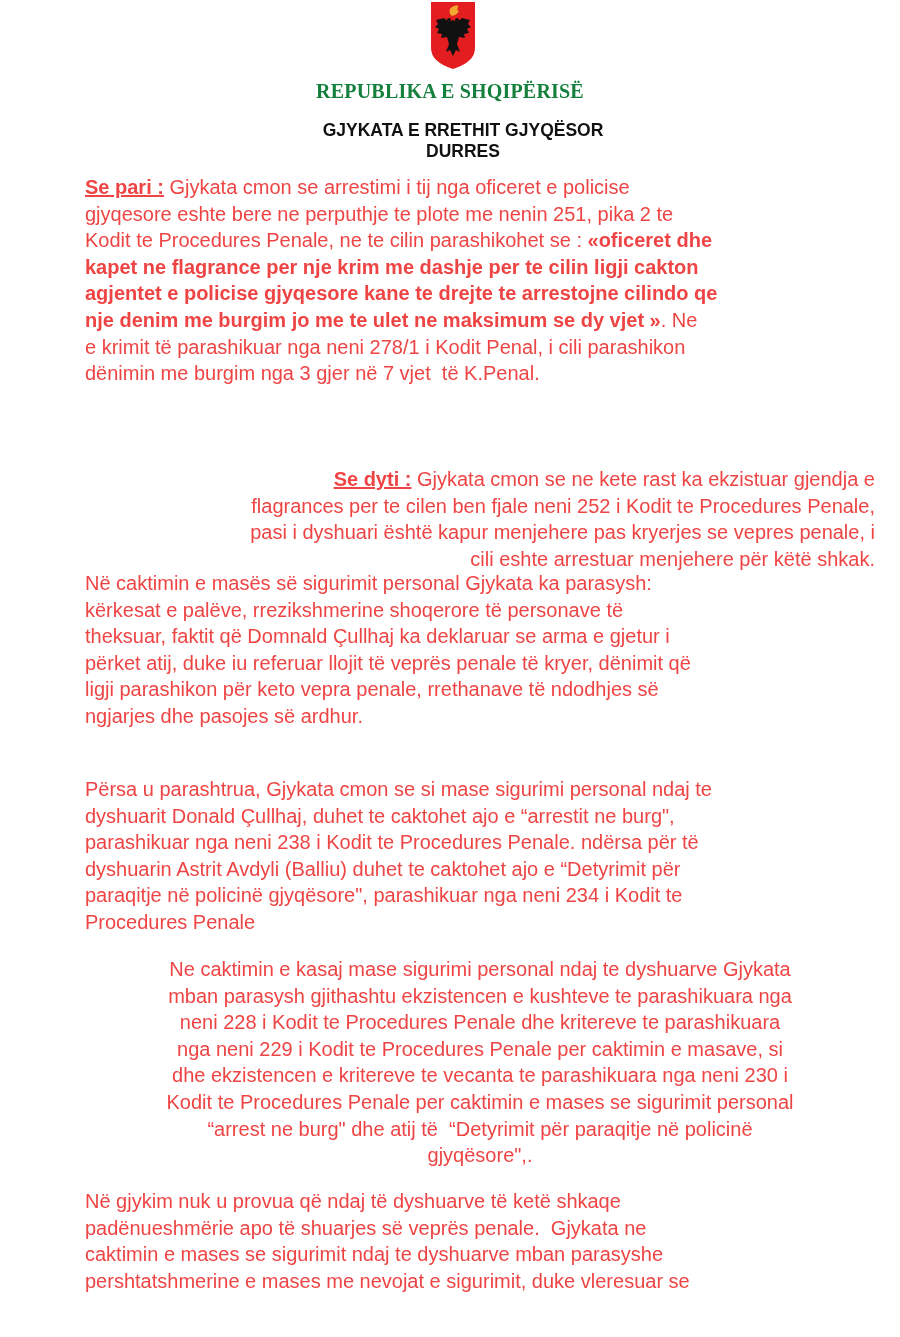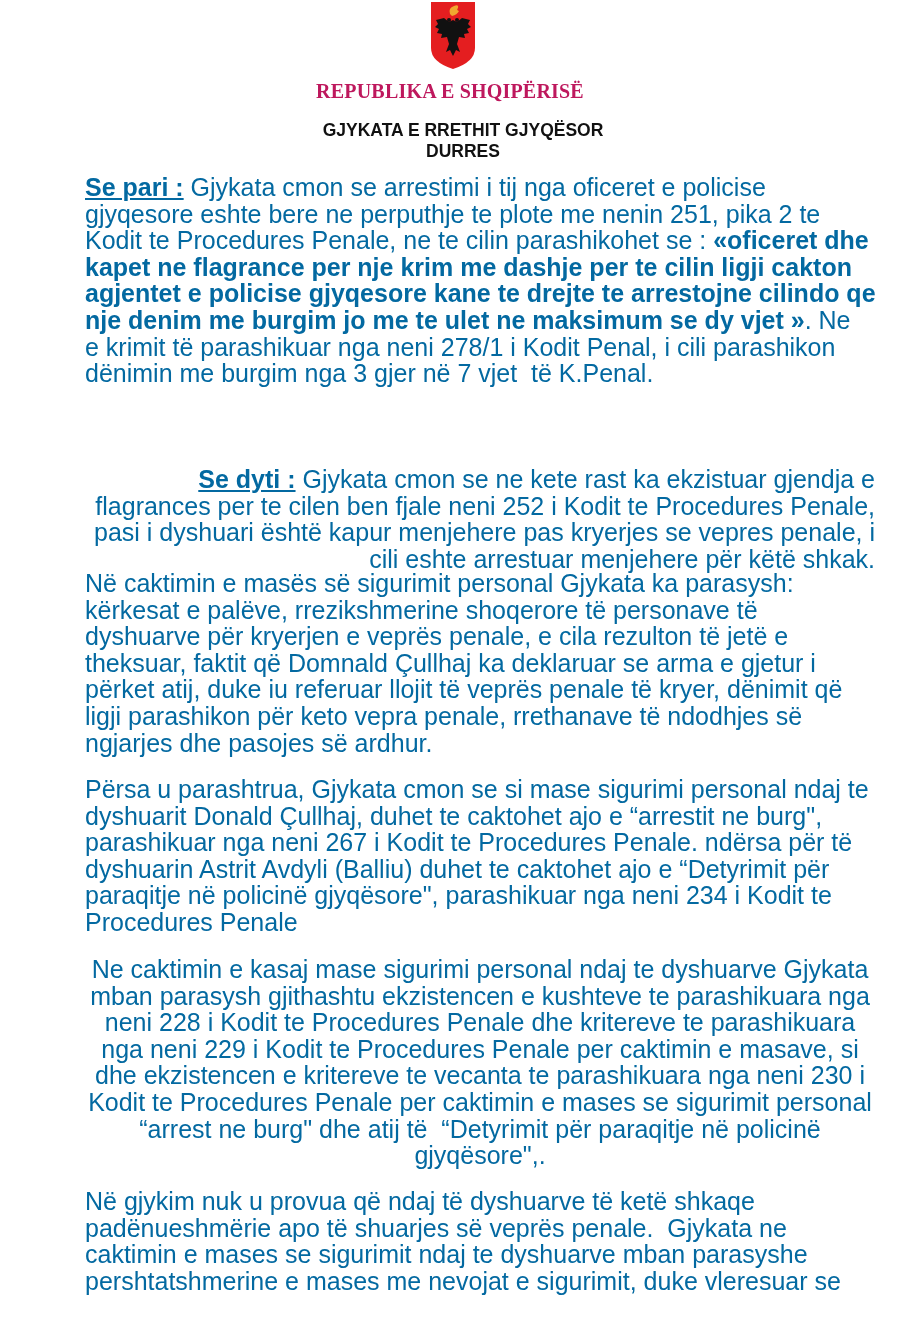--- a/index.html
+++ b/index.html
@@ -1,29 +1,29 @@
 <!DOCTYPE html>
 <html><head>
   <meta charset="utf-8">
   <style>
     html, body { margin: 0; padding: 0; background: #ffffff; }
     body { width: 900px; height: 1337px; overflow: hidden; position: relative; }
     .page { position: absolute; left: 0; top: 0; width: 900px; height: 1337px; background: #fff; }
     .emblem { position: absolute; left: 428px; top: 0; width: 50px; height: 70px; }
     .h-republic {
       position: absolute; left: 0; width: 900px; top: 80px; text-align: center;
-      font-family: "Liberation Serif", serif; font-weight: bold; font-size: 20px; color: #be185d; letter-spacing: 0.2px;
+      font-family: "Liberation Serif", serif; font-weight: bold; font-size: 20px; color: #15803d; letter-spacing: 0.2px;
     }
     .h-court {
       position: absolute; left: 0; width: 926px; top: 120px; text-align: center;
       font-family: "Liberation Sans", sans-serif; font-weight: bold; font-size: 17.5px; color: #111; line-height: 21px;
     }
     .body-text {
       position: absolute; left: 85px; width: 790px;
-      font-family: "Liberation Sans", sans-serif; font-size: 25px; line-height: 26.6px; color: #0369a1;
+      font-family: "Liberation Sans", sans-serif; font-size: 20px; line-height: 26.6px; color: #ef4444;
     }
     .line { white-space: pre; display: block; }
     .b { font-weight: bold; }
     .u { text-decoration: underline; font-weight: bold; }
     .p1 { top: 174px; }
     .p2 { top: 466px; text-align: right; }
     .p3 { top: 570px; }
     .p4 { top: 776px; }
     .p5 { top: 956px; text-align: center; }
     .p6 { top: 1188px; }
@@ -63,31 +63,30 @@
   <div class="body-text p2">
     <span class="line"><span class="u">Se dyti :</span><span> Gjykata cmon se ne kete rast ka ekzistuar gjendja e</span></span>
     <span class="line">flagrances per te cilen ben fjale neni 252 i Kodit te Procedures Penale,</span>
     <span class="line">pasi i dyshuari është kapur menjehere pas kryerjes se vepres penale, i</span>
     <span class="line">cili eshte arrestuar menjehere për këtë shkak.</span>
   </div>
 
   <div class="body-text p3">
     <span class="line">Në caktimin e masës së sigurimit personal Gjykata ka parasysh:</span>
     <span class="line">kërkesat e palëve, rrezikshmerine shoqerore të personave të</span>
-    <span class="line">dyshuarve për kryerjen e veprës penale, e cila rezulton të jetë e</span>
     <span class="line">theksuar, faktit që Domnald Çullhaj ka deklaruar se arma e gjetur i</span>
     <span class="line">përket atij, duke iu referuar llojit të veprës penale të kryer, dënimit që</span>
     <span class="line">ligji parashikon për keto vepra penale, rrethanave të ndodhjes së</span>
     <span class="line">ngjarjes dhe pasojes së ardhur.</span>
   </div>
 
   <div class="body-text p4">
     <span class="line">Përsa u parashtrua, Gjykata cmon se si mase sigurimi personal ndaj te</span>
     <span class="line">dyshuarit Donald Çullhaj, duhet te caktohet ajo e “arrestit ne burg",</span>
-    <span class="line">parashikuar nga neni 267 i Kodit te Procedures Penale. ndërsa për të</span>
+    <span class="line">parashikuar nga neni 238 i Kodit te Procedures Penale. ndërsa për të</span>
     <span class="line">dyshuarin Astrit Avdyli (Balliu) duhet te caktohet ajo e “Detyrimit për</span>
     <span class="line">paraqitje në policinë gjyqësore", parashikuar nga neni 234 i Kodit te</span>
     <span class="line">Procedures Penale</span>
   </div>
 
   <div class="body-text p5">
     <span class="line">Ne caktimin e kasaj mase sigurimi personal ndaj te dyshuarve Gjykata</span>
     <span class="line">mban parasysh gjithashtu ekzistencen e kushteve te parashikuara nga</span>
     <span class="line">neni 228 i Kodit te Procedures Penale dhe kritereve te parashikuara</span>
     <span class="line">nga neni 229 i Kodit te Procedures Penale per caktimin e masave, si</span>

